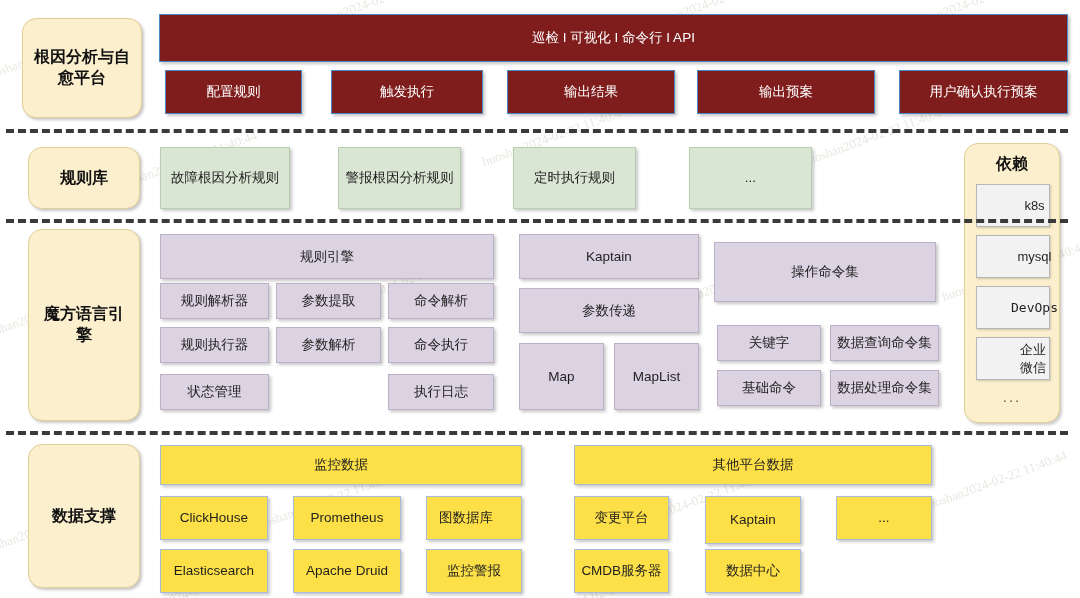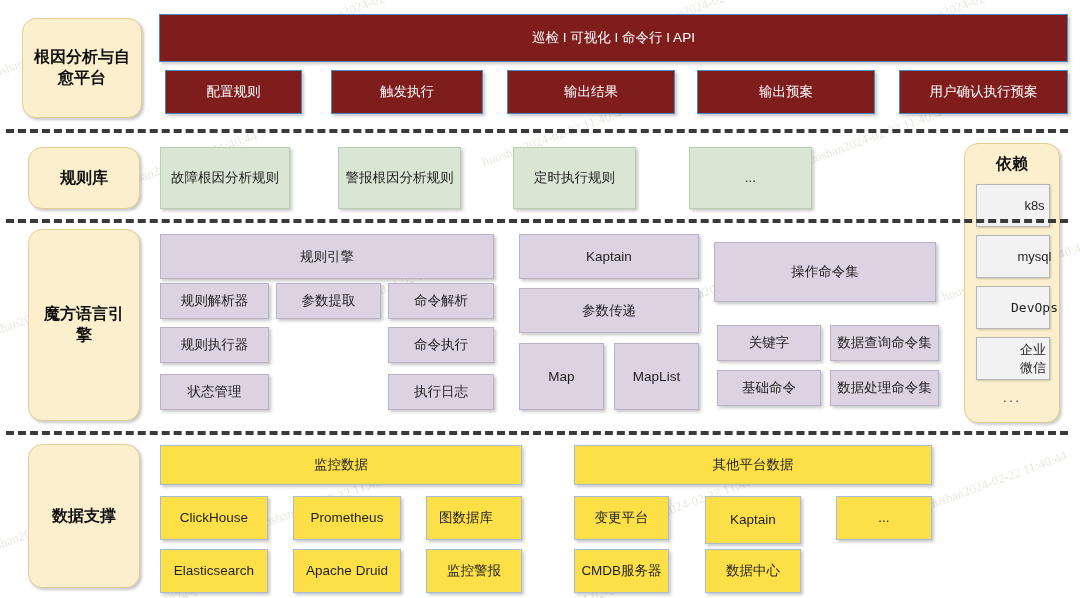--- a/index.html
+++ b/index.html
@@ -199,20 +199,21 @@
 
   <div class="box label-card" style="left:28px; top:229px; width:112px; height:192px;">魔方语言引擎</div>
 
   <div class="box purple" style="left:160px; top:234px; width:334px; height:45px;">规则引擎</div>
 
   <div class="box purple" style="left:160px; top:283px; width:109px; height:36px;">规则解析器</div>
   <div class="box purple" style="left:276px; top:283px; width:105px; height:36px;">参数提取</div>
   <div class="box purple" style="left:388px; top:283px; width:106px; height:36px;">命令解析</div>
 
   <div class="box purple" style="left:160px; top:327px; width:109px; height:36px;">规则执行器</div>
+  <div class="box purple" style="left:276px; top:327px; width:105px; height:36px;">参数解析</div>
   <div class="box purple" style="left:388px; top:327px; width:106px; height:36px;">命令执行</div>
 
   <div class="box purple" style="left:160px; top:374px; width:109px; height:36px;">状态管理</div>
   <div class="box purple" style="left:388px; top:374px; width:106px; height:36px;">执行日志</div>
 
   <div class="box purple" style="left:519px; top:234px; width:180px; height:45px;">Kaptain</div>
   <div class="box purple" style="left:519px; top:288px; width:180px; height:45px;">参数传递</div>
   <div class="box purple" style="left:519px; top:343px; width:85px; height:67px;">Map</div>
   <div class="box purple" style="left:614px; top:343px; width:85px; height:67px;">MapList</div>
 

